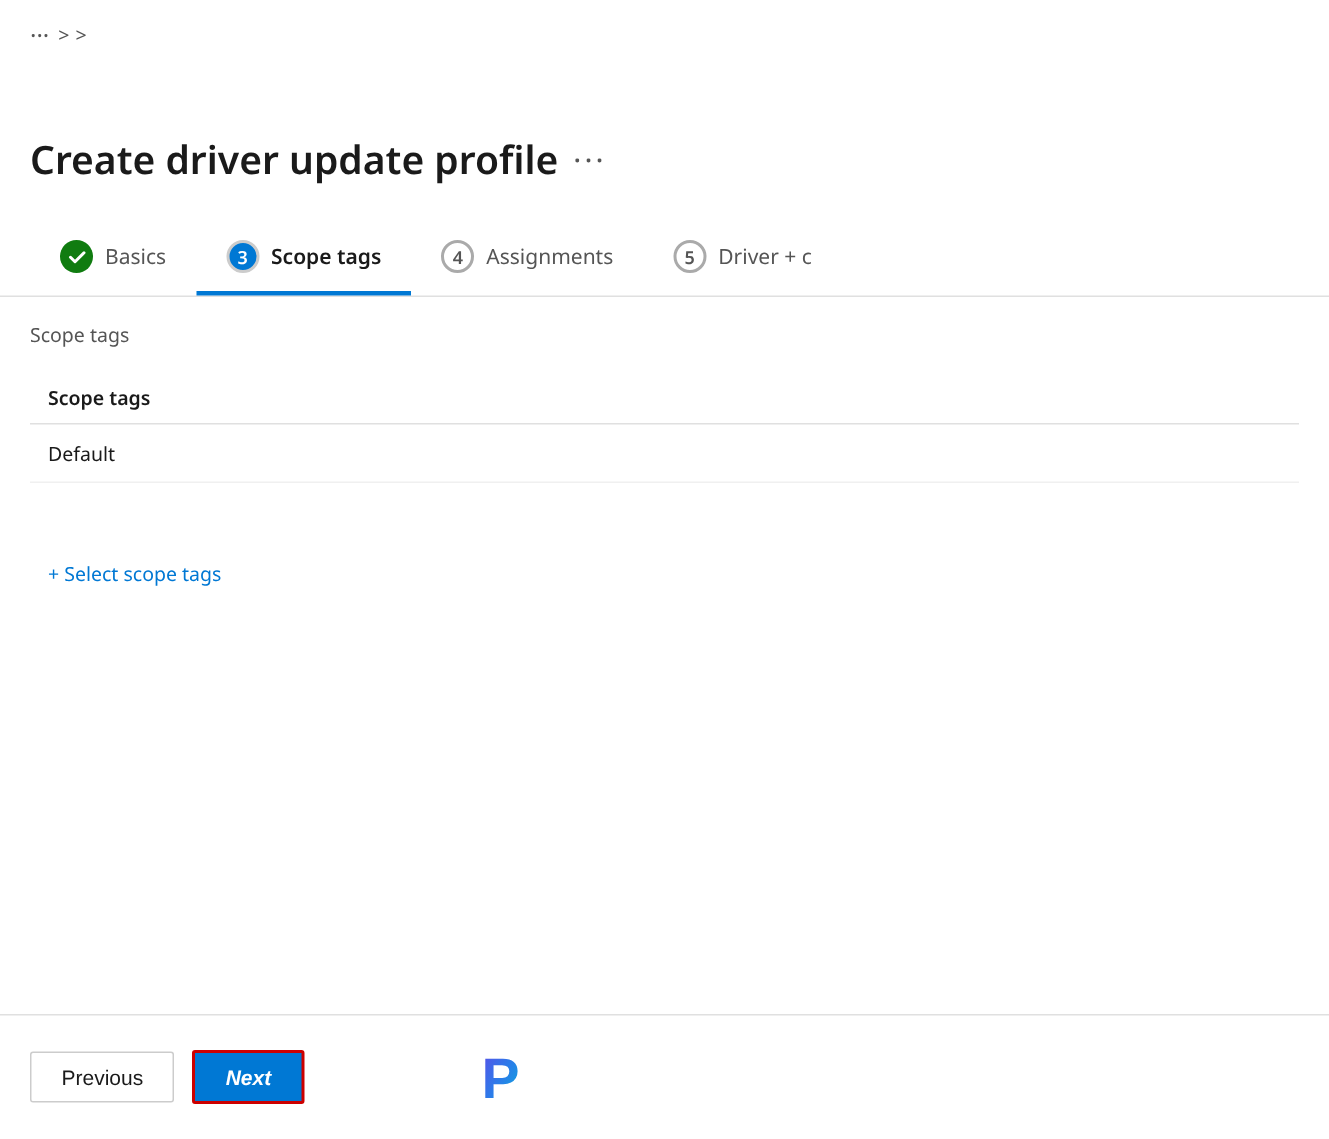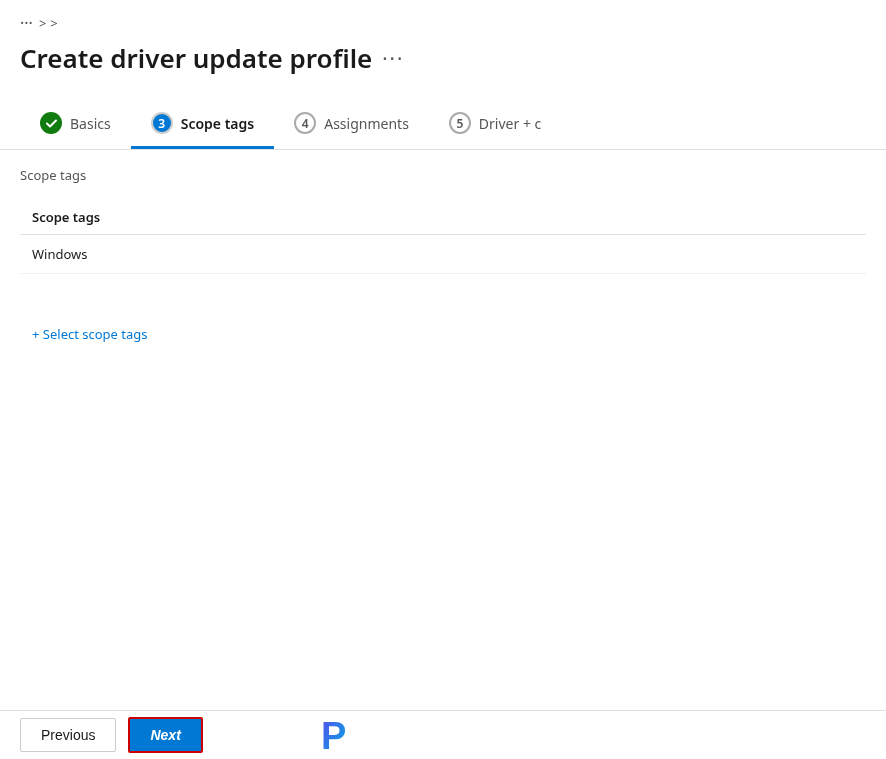--- a/index.html
+++ b/index.html
@@ -33,20 +33,21 @@
     .breadcrumb-link {
       color: #0078d4;
       cursor: pointer;
     }
 
     .page-title-row {
       padding: 6px 20px 16px 20px;
       display: flex;
       align-items: center;
       gap: 10px;
+      margin-top: 48px;
     }
     .page-title {
       font-size: 26px;
       font-weight: 600;
       color: #1a1a1a;
     }
     .page-title-menu {
       color: #555;
       font-size: 20px;
       cursor: pointer;
@@ -144,21 +145,21 @@
       color: #0078d4;
       font-size: 13px;
       cursor: pointer;
       padding: 8px 12px;
       display: inline-block;
       margin-top: 35px;
     }
 
     .footer {
       border-top: 1px solid #e0e0e0;
-      padding: 0 20px;
+      padding: 17px 20px;
       display: flex;
       align-items: center;
       gap: 12px;
     }
     .btn-previous {
       padding: 8px 20px;
       font-size: 14px;
       border: 1px solid #ccc;
       background: #fff;
       color: #1a1a1a;
@@ -241,21 +242,21 @@
   <div class="section-label">Scope tags</div>
 
   <table class="scope-tags-table">
     <thead>
       <tr>
         <th>Scope tags</th>
       </tr>
     </thead>
     <tbody>
       <tr>
-        <td>Windows</td>
+        <td>Default</td>
       </tr>
     </tbody>
   </table>
 
   <span class="select-scope-tags-link">+ Select scope tags</span>
 </div>
 
 <div class="footer">
   <button class="btn-previous">Previous</button>
   <button class="btn-next">Next</button>

